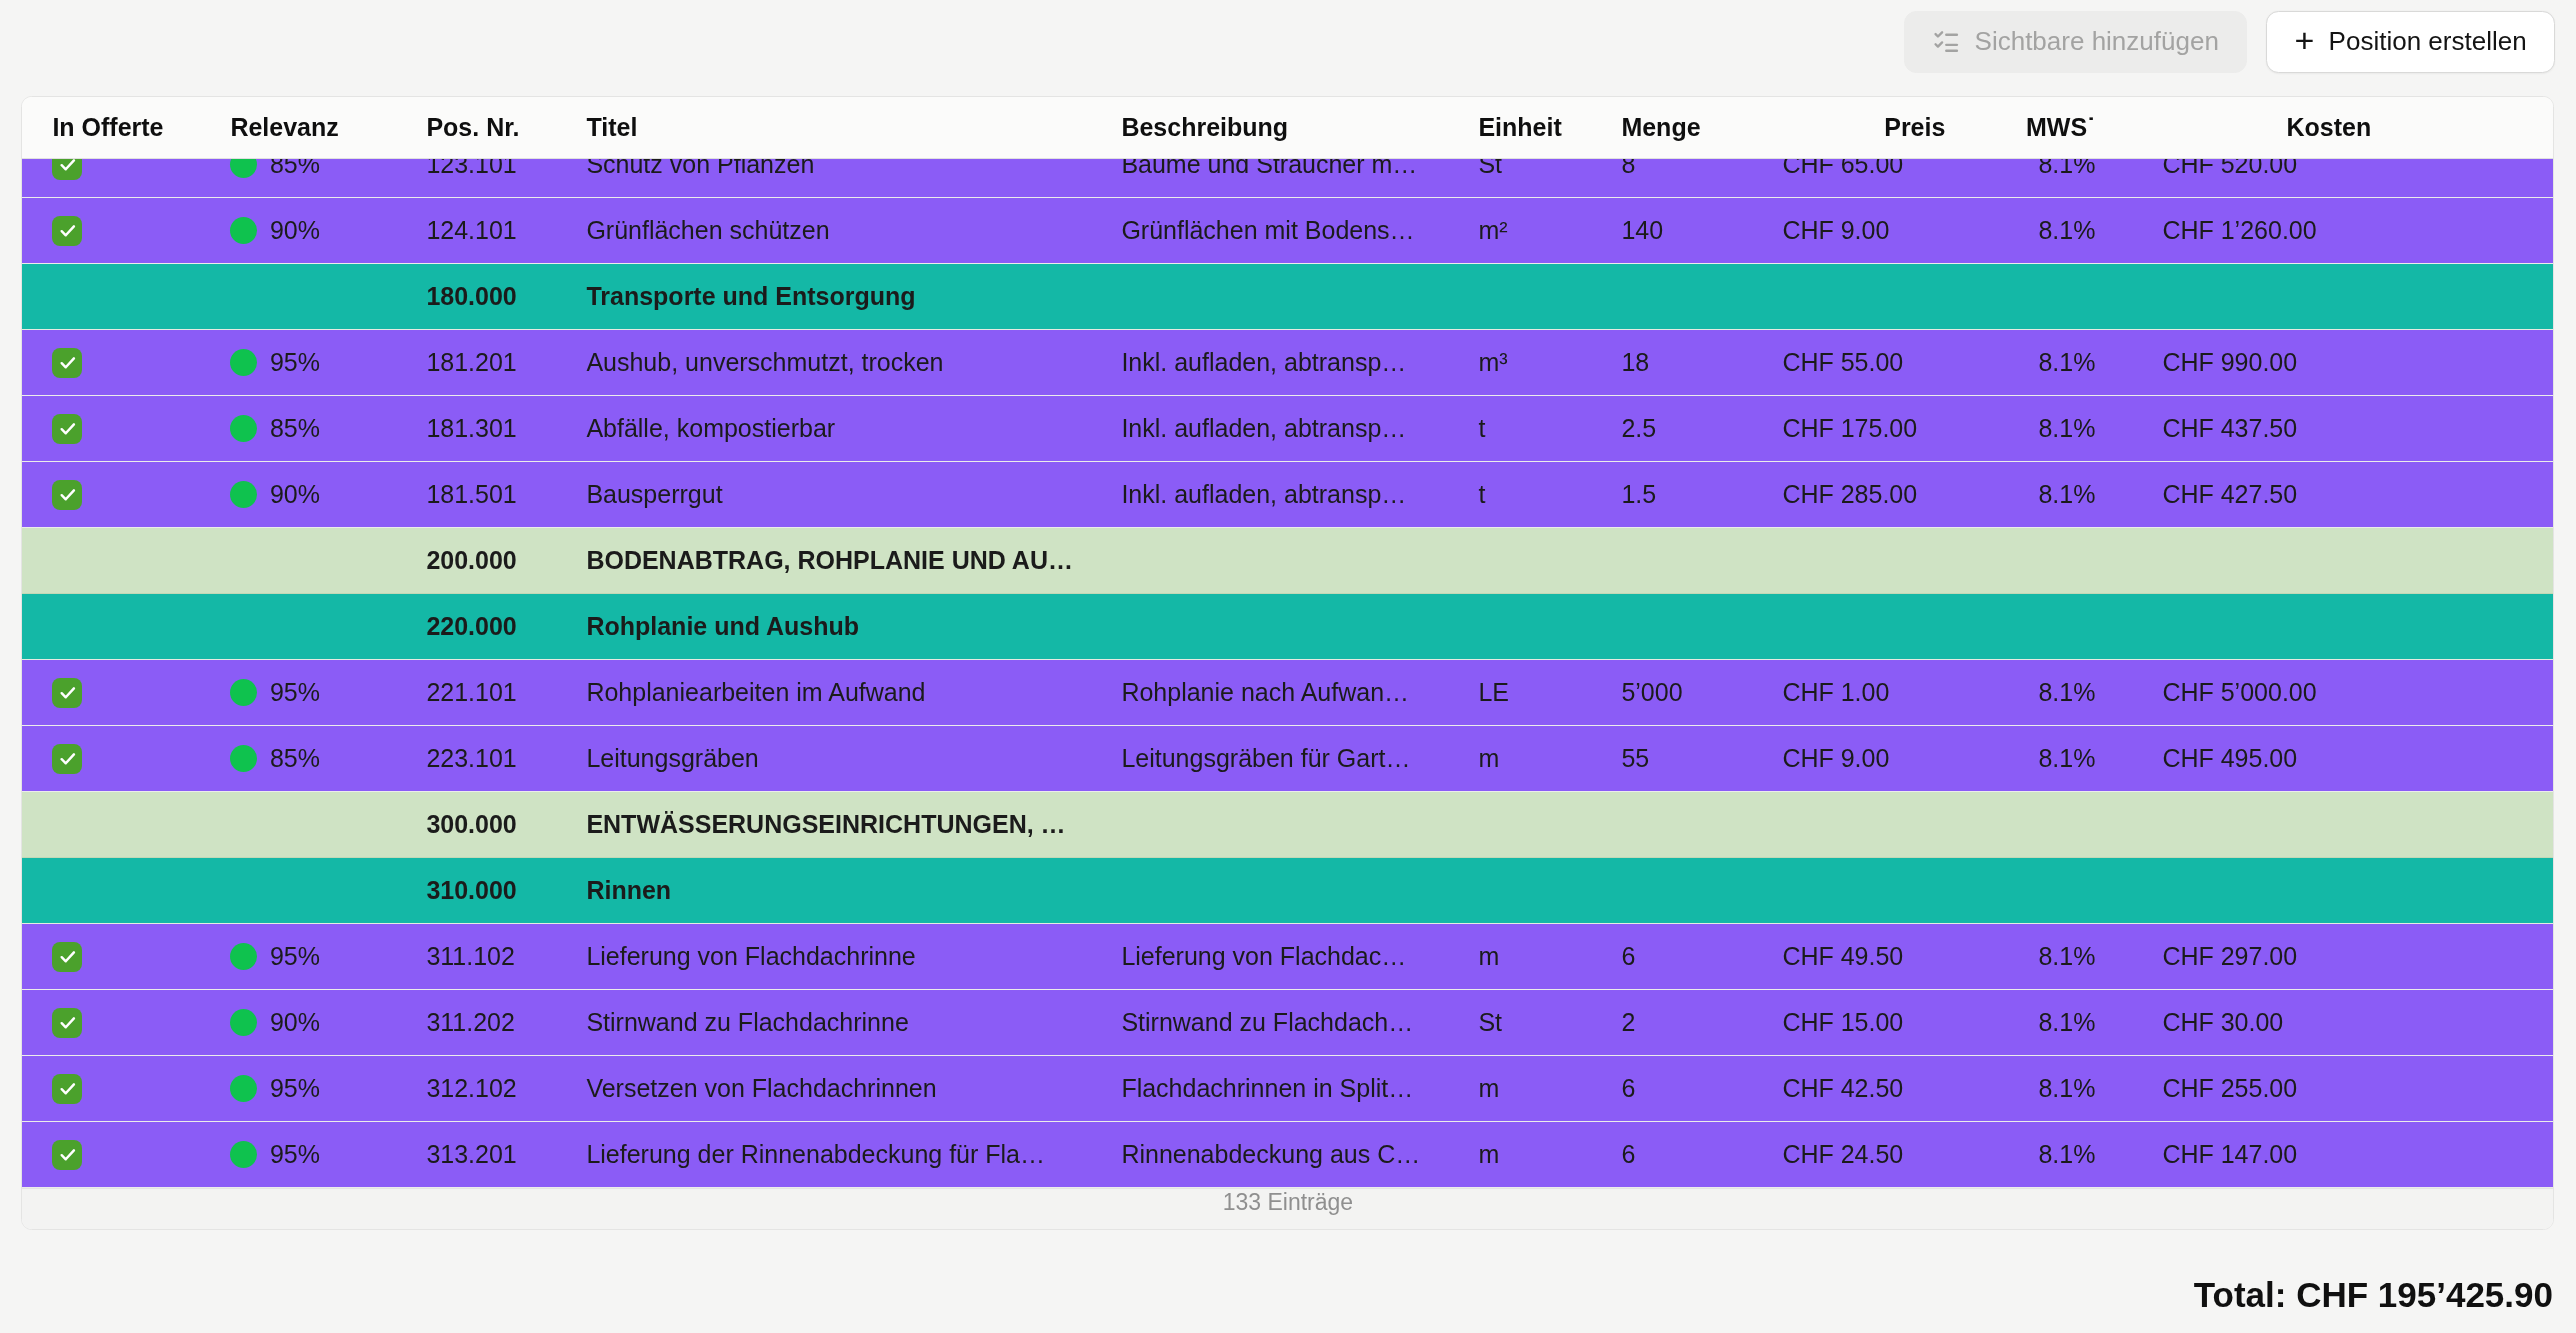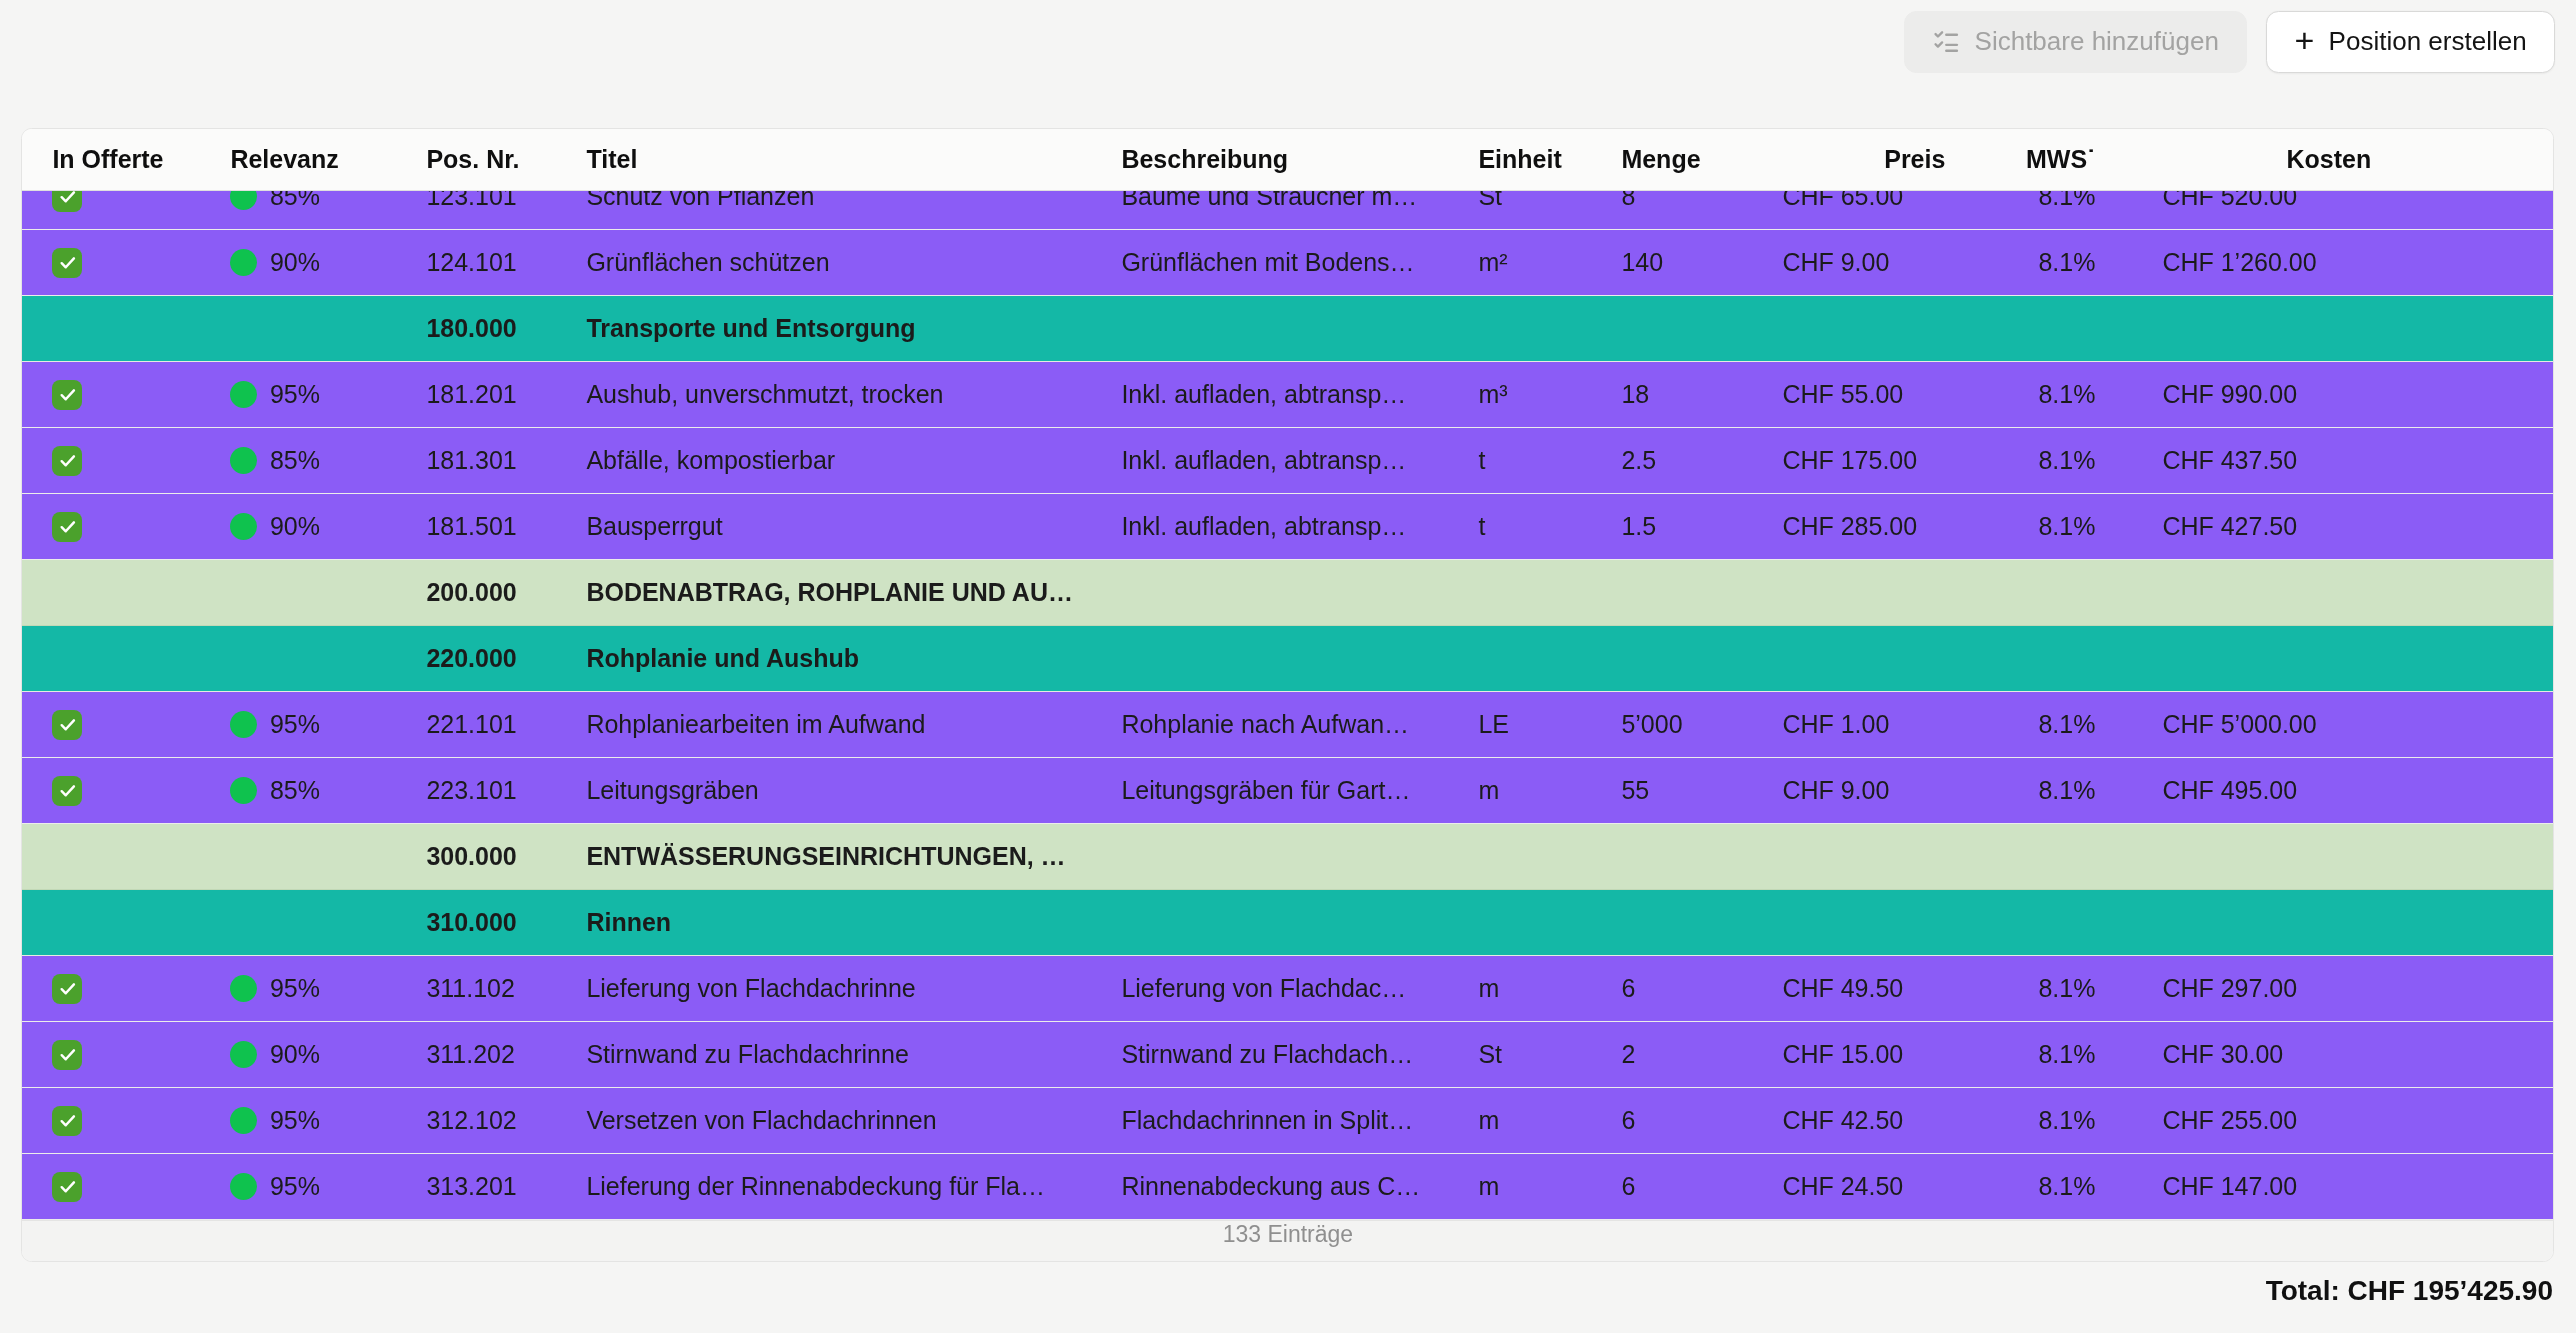--- a/index.html
+++ b/index.html
@@ -28,21 +28,21 @@
   }
   .btn-primary {
     background:#ffffff; border:0.9px solid #d9d9d8; color:#141414;
     font-weight:500; box-shadow:0 0.9px 1.8px rgba(0,0,0,0.05);
   }
   .btn-primary .plus { font-size:34px; font-weight:400; line-height:1; margin-top:-3.6px; }
   .icon-checklist { width:28.5px; height:28.5px; }
 
   
   .card {
-    position:absolute; left:21.4px; top:128px; width:2533px; height:1134px;
+    position:absolute; left:21.4px; top:96px; width:2533px; height:1134px;
     background:#ffffff; border:0.9px solid #e4e4e3; border-radius:10.7px;
     overflow:hidden;
   }
   .grid-row {
     display:grid;
     grid-template-columns:178px 196px 160px 535px 357px 143px 156px 232px 125px 1fr;
     align-items:center;
   }
   .thead {
     height:62px; background:#fbfbfa; border-bottom:0.9px solid #e0e0df;
@@ -72,21 +72,21 @@
   .dot { width:27px; height:27px; border-radius:50%; background:#0fc24e; flex:none; }
 
   .tfoot {
     height:43px; background:#f3f3f2; border-top:0.9px solid #e4e4e3;
     display:flex; align-items:flex-start; justify-content:center;
     font-size:23px; color:#8f8f8f;
   }
 
   .total {
     position:absolute; right:23px; top:1275px;
-    font-size:28px; font-weight:700; color:#101010;
+    font-size:35px; font-weight:700; color:#101010;
   }
 </style>
 </head>
 <body>
 
 <div class="toolbar">
   <button class="btn btn-ghost">
     <svg class="icon-checklist" viewBox="0 0 24 24" fill="none" stroke="#a3a3a2" stroke-width="2" stroke-linecap="round" stroke-linejoin="round">
       <polyline points="3 6 5 8 8.5 4.5"></polyline>
       <line x1="12" y1="6.5" x2="21" y2="6.5"></line>

